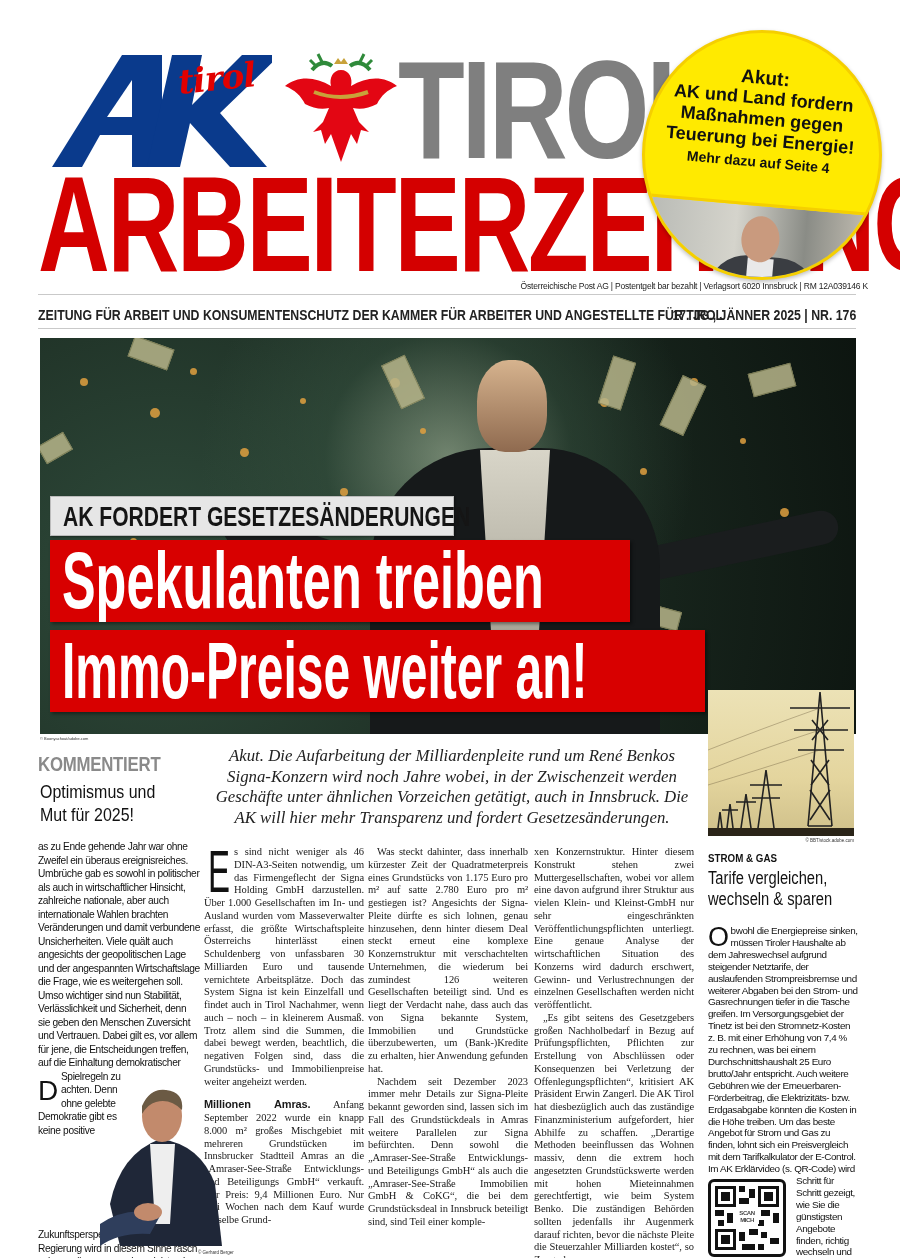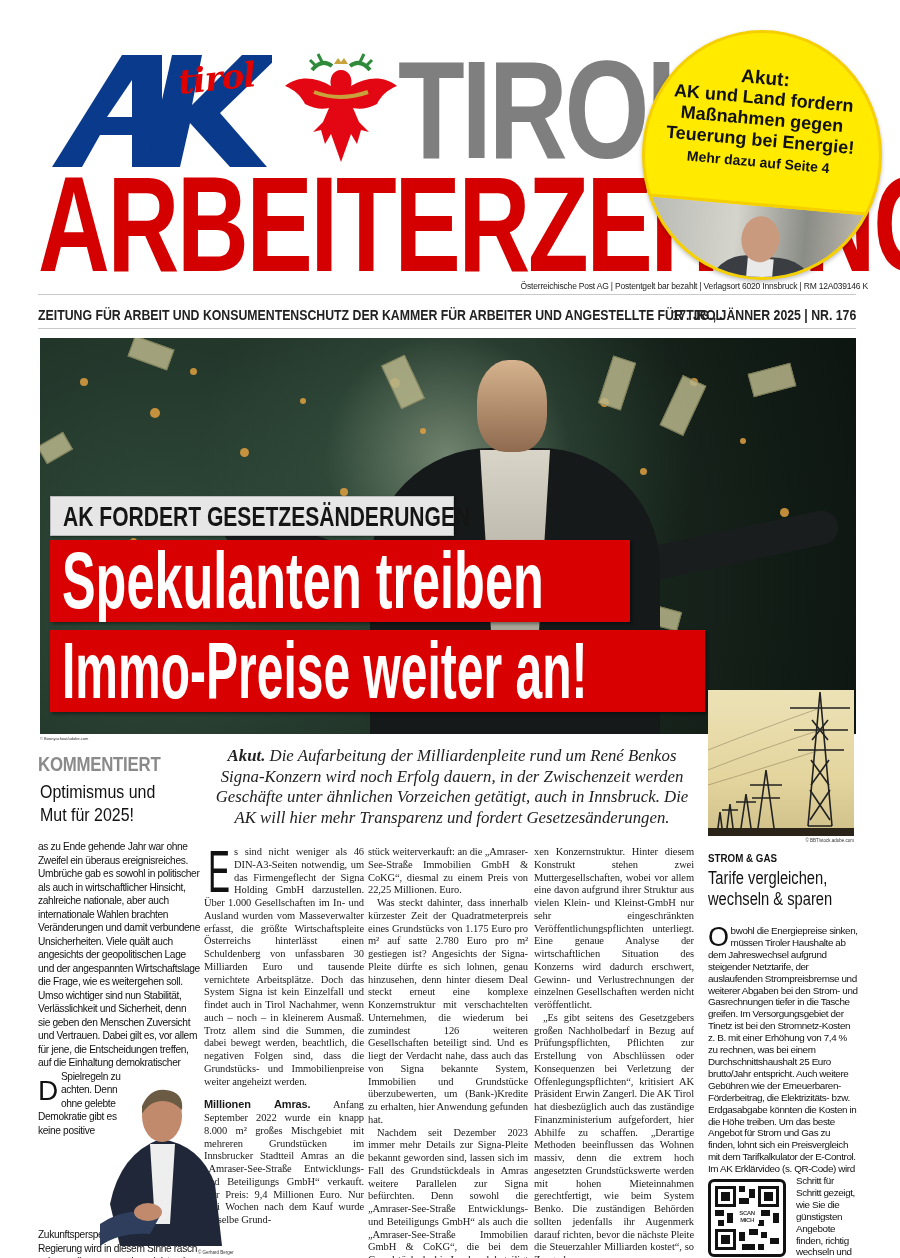--- a/index.html
+++ b/index.html
@@ -62,21 +62,21 @@
   .komm-label { position: absolute; left: 38px; top: 752px; font-family: "Liberation Sans", sans-serif; font-weight: bold; font-size: 21px; color: #8a8a8a; transform: scaleX(0.8); transform-origin: left top; white-space: nowrap; letter-spacing: -0.3px; }
   .komm-title { position: absolute; left: 40px; top: 780px; font-family: "Liberation Sans", sans-serif; font-size: 19px; line-height: 23px; color: #111; transform: scaleX(0.84); transform-origin: left top; white-space: nowrap; }
   .komm-body { position: absolute; left: 38px; top: 840px; width: 162px; font-family: "Liberation Sans", sans-serif; font-size: 10.2px; line-height: 13.5px; color: #111; letter-spacing: -0.35px; }
   .komm-body .dropcap { float: left; font-size: 28px; line-height: 24px; margin-right: 3px; margin-top: 1px; font-family: "Liberation Sans", sans-serif; }
   .komm-body .shape { float: right; width: 90px; height: 150px; shape-outside: polygon(40% 0, 100% 0, 100% 100%, 0 100%, 0 55%); clip-path: polygon(40% 0, 100% 0, 100% 100%, 0 100%, 0 55%); }
   .portrait { position: absolute; left: 100px; top: 1084px; width: 122px; height: 162px; z-index: 3; }
   .portrait-credit { position: absolute; left: 198px; top: 1250px; font-size: 4.5px; color: #333; }
 
   
   .lead { position: absolute; left: 210px; top: 746px; width: 484px; text-align: center; font-family: "Liberation Serif", serif; font-style: italic; font-size: 16.8px; line-height: 20.5px; color: #222; }
-  .lead b { font-weight: bold; }
+  .lead b { font-weight: normal; }
 
   
   .col { position: absolute; top: 846px; width: 160px; font-family: "Liberation Serif", serif; font-size: 10.5px; line-height: 12.75px; color: #1a1a1a; text-align: justify; hyphens: auto; letter-spacing: -0.1px; }
   .col1 { left: 204px; }
   .col2 { left: 368px; }
   .col3 { left: 534px; }
   .col p { margin: 0; }
   .col p.indent { text-indent: 9px; }
   .dropcap-e { float: left; font-family: "Liberation Sans", sans-serif; font-size: 60px; line-height: 48px; margin: 2px 6px 0 4px; color: #111; transform: scaleX(0.55); transform-origin: left top; width: 20px; }
   .beispiel-head { font-family: "Liberation Sans", sans-serif; font-weight: bold; font-size: 11px; }
@@ -209,35 +209,34 @@
   <path d="M20 162 L10 120 Q20 70 60 55 Q100 60 115 100 L122 162 Z" fill="#1f2738"></path>
   <path d="M50 60 L75 60 L70 140 L55 140 Z" fill="#eeeeee"></path>
   <ellipse cx="62" cy="32" rx="20" ry="26" fill="#c28a6c"></ellipse>
   <path d="M42 22 Q50 4 66 6 Q84 8 82 26 Q70 14 56 18 Q48 20 42 30 Z" fill="#6b5a44"></path>
   <path d="M0 140 Q30 120 60 132 L50 150 Q20 148 0 162 Z" fill="#2f3e5c"></path>
   <ellipse cx="48" cy="128" rx="14" ry="9" fill="#c28a6c"></ellipse>
 </svg>
 <div class="portrait-credit">© Gerhard Berger</div>
 
 <div class="lead">
-  <b>Akut.</b><span> Die Aufarbeitung der Milliardenpleite rund um René Benkos Signa-Konzern wird noch Erfolg dauern, in der Zwischenzeit werden Geschäfte unter ähnlichen Vorzeichen getätigt, auch in Innsbruck. Die AK will hier mehr Transparenz und fordert Gesetzesänderungen.</span>
+  <b>Akut.</b><span> Die Aufarbeitung der Milliardenpleite rund um René Benkos Signa-Konzern wird noch Jahre wobei, in der Zwischenzeit werden Geschäfte unter ähnlichen Vorzeichen getätigt, auch in Innsbruck. Die AK will hier mehr Transparenz und fordert Gesetzesänderungen.</span>
 </div>
 
 <div class="col col1">
   <p>
     <span class="dropcap-e">E</span><span>s sind nicht weniger als 46 DIN-A3-Seiten notwendig, um das Firmengeflecht der Signa Holding GmbH darzustellen. Über 1.000 Gesellschaften im In- und Ausland wurden vom Masseverwalter erfasst, die größte Wirtschaftspleite Österreichs hinterlässt einen Schuldenberg von unfassbaren 30 Milliarden Euro und tausende vernichtete Arbeitsplätze. Doch das System Signa ist kein Einzelfall und findet auch in Tirol Nachahmer, wenn auch – noch – in kleinerem Ausmaß. Trotz allem sind die Summen, die dabei bewegt werden, beachtlich, die negativen Folgen sind, dass die Grundstücks- und Immobilienpreise weiter angeheizt werden.</span>
   </p>
   <p style="margin-top:10px">
     <span style="float:left;width:0;height:0"></span>
     <span class="beispiel-head">Millionen Amras.</span><span> Anfang September 2022 wurde ein knapp 8.000 m² großes Mischgebiet mit mehreren Grundstücken im Innsbrucker Stadtteil Amras an die „Amraser-See-Straße Entwicklungs- und Beteiligungs GmbH“ verkauft. Der Preis: 9,4 Millionen Euro. Nur drei Wochen nach dem Kauf wurde dasselbe Grund-</span>
   </p>
 </div>
 
 <div class="col col2">
-  <p>stück weiterverkauft: an die „Amraser-See-Straße Immobilien GmbH &amp; CoKG“, diesmal zu einem Preis von 22,25 Millionen. Euro.</p>
   <p class="indent">Was steckt dahinter, dass innerhalb kürzester Zeit der Quadratmeterpreis eines Grundstücks von 1.175 Euro pro m² auf satte 2.780 Euro pro m² gestiegen ist? Angesichts der Signa-Pleite dürfte es sich lohnen, genau hinzusehen, denn hinter diesem Deal steckt erneut eine komplexe Konzernstruktur mit verschachtelten Unternehmen, die wiederum bei zumindest 126 weiteren Gesellschaften beteiligt sind. Und es liegt der Verdacht nahe, dass auch das von Signa bekannte System, Immobilien und Grundstücke überzubewerten, um (Bank-)Kredite zu erhalten, hier Anwendung gefunden hat.</p>
   <p class="indent">Nachdem seit Dezember 2023 immer mehr Details zur Signa-Pleite bekannt geworden sind, lassen sich im Fall des Grundstückdeals in Amras weitere Parallelen zur Signa befürchten. Denn sowohl die „Amraser-See-Straße Entwicklungs- und Beteiligungs GmbH“ als auch die „Amraser-See-Straße Immobilien GmbH &amp; CoKG“, die bei dem Grundstücksdeal in Innsbruck beteiligt sind, sind Teil einer komple-</p>
 </div>
 
 <div class="col col3">
   <p>xen Konzernstruktur. Hinter diesem Konstrukt stehen zwei Muttergesellschaften, wobei vor allem eine davon aufgrund ihrer Struktur aus vielen Klein- und Kleinst-GmbH nur sehr eingeschränkten Veröffentlichungspflichten unterliegt. Eine genaue Analyse der wirtschaftlichen Situation des Konzerns wird dadurch erschwert, Gewinn- und Verlustrechnungen der einzelnen Gesellschaften werden nicht veröffentlicht.</p>
   <p class="indent">„Es gibt seitens des Gesetzgebers großen Nachholbedarf in Bezug auf Prüfungspflichten, Pflichten zur Erstellung von Abschlüssen oder Konsequenzen bei Verletzung der Offenlegungspflichten“, kritisiert AK Präsident Erwin Zangerl. Die AK Tirol hat diesbezüglich auch das zuständige Finanzministerium aufgefordert, hier Abhilfe zu schaffen. „Derartige Methoden beeinflussen das Wohnen massiv, denn die extrem hoch angesetzten Grundstückswerte werden mit hohen Mieteinnahmen gerechtfertigt, wie beim System Benko. Die zuständigen Behörden sollten jedenfalls ihr Augenmerk darauf richten, bevor die nächste Pleite die Steuerzahler Milliarden kostet“, so Zangerl.</p>
 </div>
 
 <div class="sg-label">STROM &amp; GAS</div>

